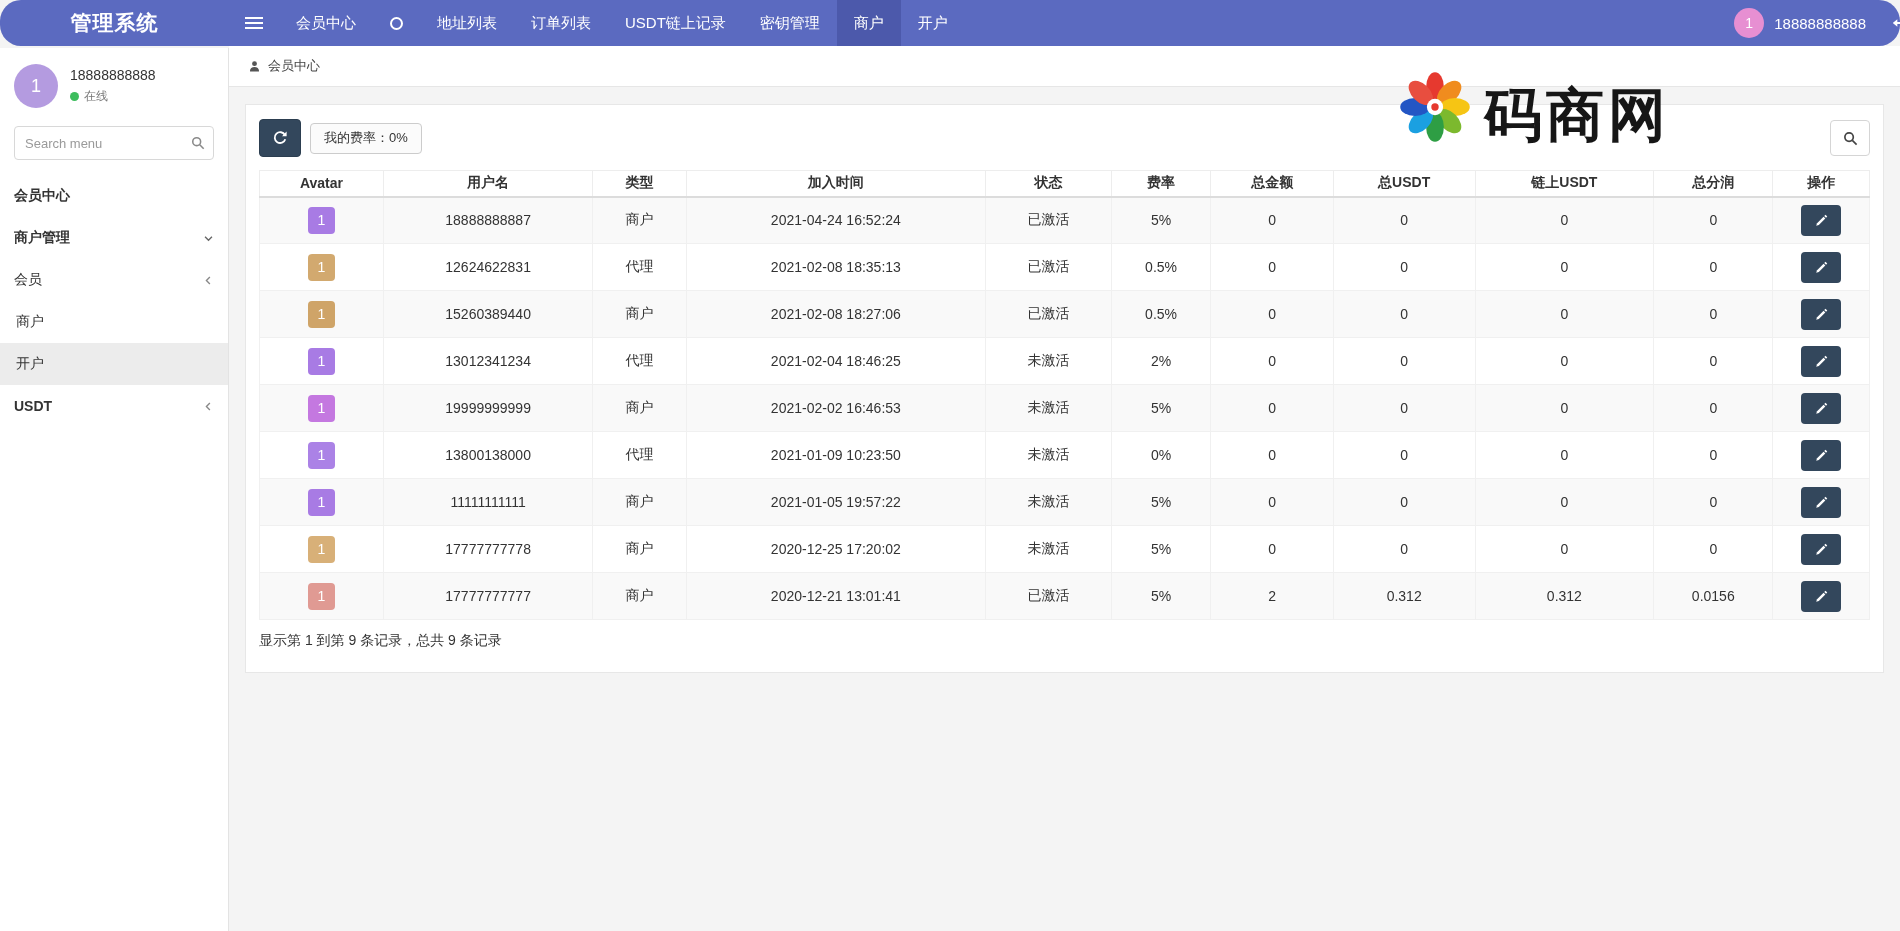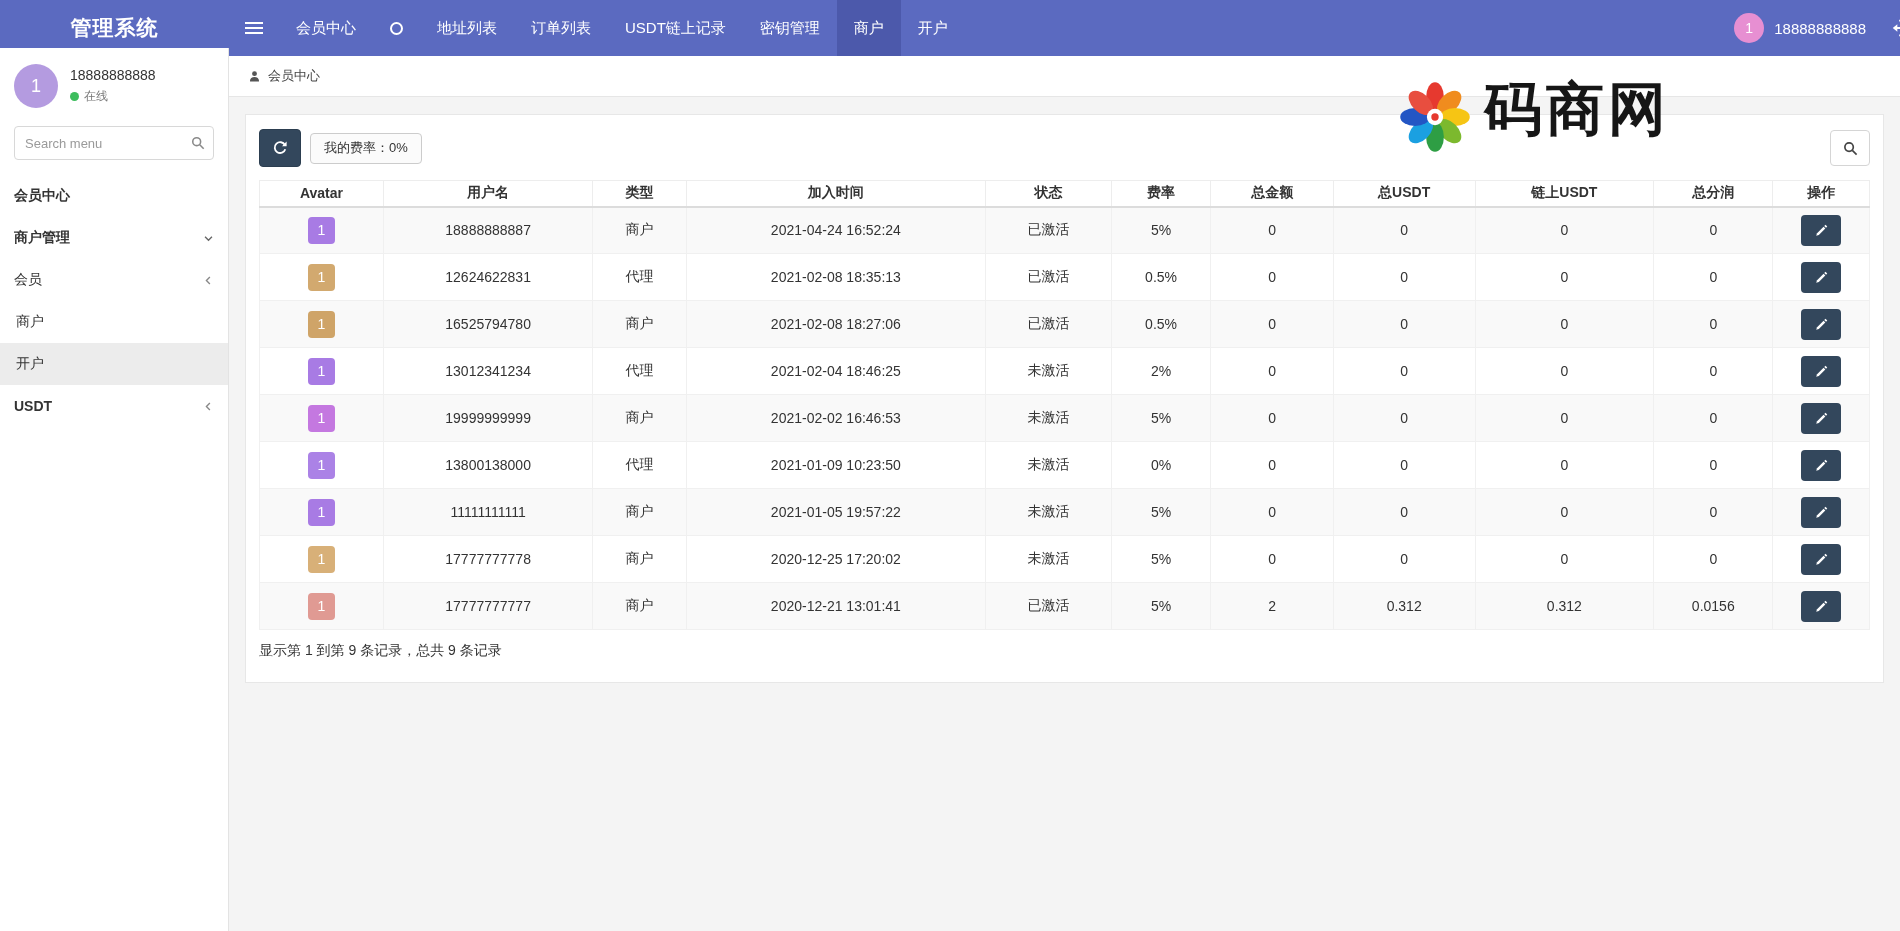--- a/index.html
+++ b/index.html
@@ -4,21 +4,21 @@
 <style>
   * { box-sizing: border-box; margin: 0; padding: 0; }
   html,body { width:1900px; height:931px; overflow:hidden; }
   body {
     background:#f4f4f4;
     font-family:"Liberation Sans","DejaVu Sans",sans-serif;
     color:#333;
   }
 
   
-  .navbar{height:56px;background:#5b6ac0;display:flex;align-items:stretch;color:#fff;overflow:hidden;}
+  .navbar{height:46px;background:#5b6ac0;display:flex;align-items:stretch;color:#fff;overflow:hidden;border-radius:21px;}
   .brand{width:229px;display:flex;align-items:center;justify-content:center;font-size:21px;font-weight:bold;letter-spacing:1px;}
   .hamburger{width:50px;display:flex;flex-direction:column;align-items:center;justify-content:center;gap:3px;cursor:pointer;}
   .hamburger span{display:block;width:18px;height:2px;background:#fff;}
   .nav-items{display:flex;align-items:stretch;}
   .nav-item{display:flex;align-items:center;padding:0 17px;font-size:15px;cursor:pointer;white-space:nowrap;}
   .nav-item.active{background:#4c59ab;}
   .nav-circle .ring{width:13px;height:13px;border:2px solid #fff;border-radius:50%;display:block;}
   .nav-user{margin-left:auto;display:flex;align-items:center;gap:10px;}
   .nav-avatar{width:30px;height:30px;border-radius:50%;background:#e78fd2;display:flex;align-items:center;justify-content:center;font-size:14px;color:#fff;flex:0 0 auto;}
   .nav-phone{font-size:15px;}
@@ -55,21 +55,21 @@
   table{width:100%;border-collapse:collapse;table-layout:fixed;}
   th{font-size:14px;font-weight:bold;color:#333;height:26px;text-align:center;border:1px solid #ededed;border-bottom:2px solid #dcdcdc;background:#fff;}
   td{font-size:14px;color:#333;height:47px;text-align:center;border:1px solid #f0f0f0;overflow:hidden;white-space:nowrap;}
   tbody tr:nth-child(odd){background:#f9f9f9;}
   tbody tr:nth-child(even){background:#fff;}
   .avatar-chip{display:inline-flex;width:27px;height:27px;border-radius:4px;color:#fff;align-items:center;justify-content:center;font-size:14px;}
   .edit-btn{width:40px;height:31px;border:none;border-radius:4px;background:#33475c;display:inline-flex;align-items:center;justify-content:center;cursor:pointer;}
   .summary{margin-top:12px;font-size:14px;color:#333;}
 
   
-  .watermark{position:absolute;top:24px;right:230px;display:flex;align-items:flex-start;gap:12px;z-index:5;pointer-events:none;}
+  .watermark{position:absolute;top:24px;right:230px;display:flex;align-items:flex-end;gap:12px;z-index:5;pointer-events:none;}
   .wm-text{font-size:58px;font-weight:bold;color:#161616;letter-spacing:4px;line-height:1;}
 </style>
 </head>
 <body>
 
 <header class="navbar">
   <div class="brand">管理系统</div>
   <div class="hamburger">
       <span></span>
       <span></span>
@@ -267,21 +267,21 @@
                 <td>0</td>
                 <td><button class="edit-btn">
                     <svg width="13" height="13" viewBox="0 0 16 16" fill="#fff">
                       <path d="M12.9 0.9 15.1 3.1 13.6 4.6 11.4 2.4z"></path>
                       <path d="M10.5 3.3 12.7 5.5 4.7 13.5 1.5 14.5 2.5 11.3z"></path>
                     </svg>
                   </button></td>
               </tr>
               <tr>
                 <td><span class="avatar-chip" style="background: rgb(207, 164, 104);">1</span></td>
-                <td>16525794780</td>
+                <td>15260389440</td>
                 <td>商户</td>
                 <td>2021-02-08 18:27:06</td>
                 <td>已激活</td>
                 <td>0.5%</td>
                 <td>0</td>
                 <td>0</td>
                 <td>0</td>
                 <td>0</td>
                 <td><button class="edit-btn">
                     <svg width="13" height="13" viewBox="0 0 16 16" fill="#fff">

